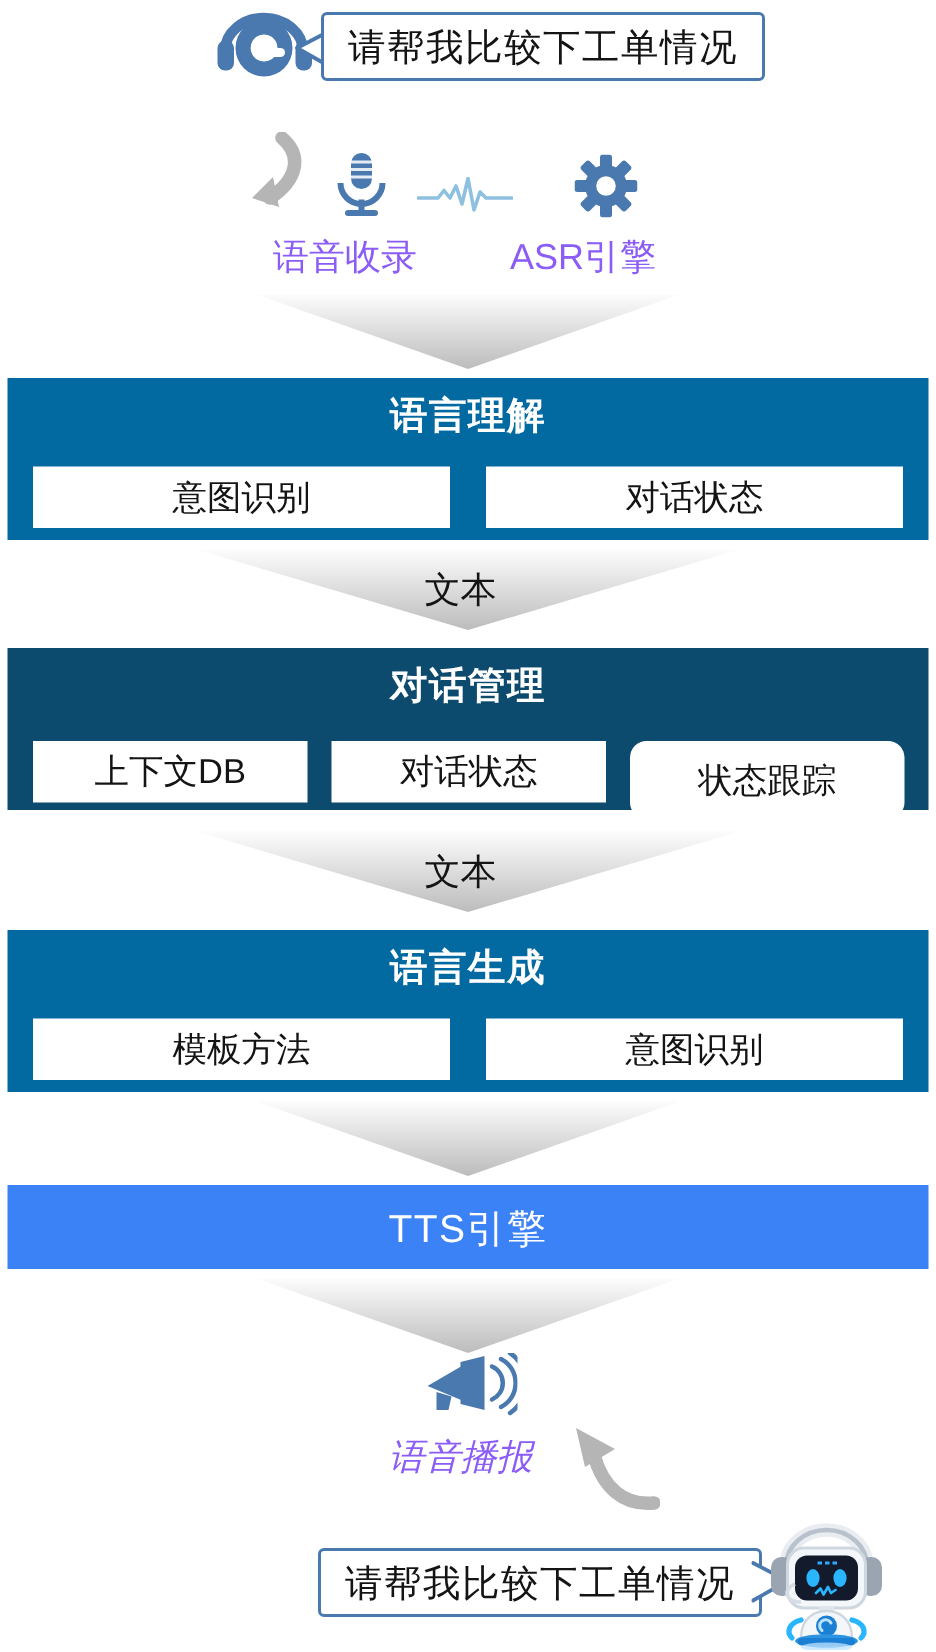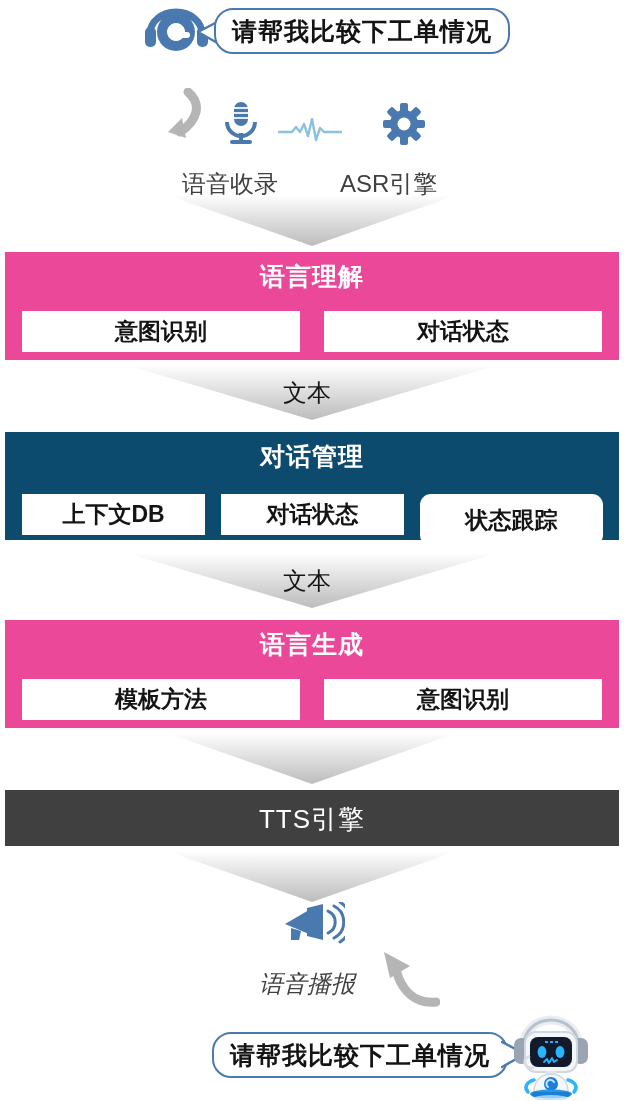--- a/index.html
+++ b/index.html
@@ -7,66 +7,64 @@
     width:624px;height:1101px;position:relative;overflow:hidden;
     font-family:"Liberation Sans","DejaVu Sans",sans-serif;
     color:#1a1a1a;
   }
   .abs{position:absolute;}
 
   
   .bubble{
     position:absolute;
     border:2.5px solid #4a79b0;
-    border-radius:19px;
+    border-radius:4px;
     background:#ffffff;
     display:flex;align-items:center;justify-content:center;
     box-sizing:border-box;
-    font-weight:bold;
   }
   .bubble span{
     font-size:25px;
     letter-spacing:1px;
     color:#141414;
     white-space:nowrap;
   }
   .bubble-top{ left:214px; top:8px; width:296px; height:46px; }
   .bubble-bottom{ left:212px; top:1032px; width:296px; height:46px; }
 
   
   .tail{position:absolute;}
 
   
   .headset{ left:139px; top:6px; width:78px; height:52px; }
 
   
   .asr-row-label{
-    position:absolute;font-size:24px;color:#404040;white-space:nowrap;margin-top:13px;
+    position:absolute;font-size:24px;color:#8b5cf6;white-space:nowrap;
   }
   .lbl-voice{ left:182px; top:155px; }
   .lbl-asr{ left:340px; top:155px; }
   .lbl-play{ left:259px; top:955px; font-size:24px;font-style:italic;}
 
   
   .stage{
     position:absolute;left:5px;width:614px;box-sizing:border-box;
   }
   .stage-title{
     width:100%;text-align:center;color:#ffffff;
     font-weight:bold;font-size:25px;letter-spacing:1px;
   }
   .stage-sub{
     position:absolute;display:flex;align-items:center;justify-content:center;
     background:#ffffff;color:#141414;font-size:23px;white-space:nowrap;
     box-sizing:border-box;
-    font-weight:bold;
-  }
-  .teal{ background:#ec4899; }
+  }
+  .teal{ background:#0369a1; }
   .blue{ background:#0c4a6e; }
-  .darkblue{ background:#404040; }
+  .darkblue{ background:#3b82f6; }
 
   
   #stage-nlu{ top:252px; height:108px; }
   #stage-nlu .stage-title{ padding-top:8px; }
   
   #stage-dm{ top:432px; height:108px; }
   #stage-dm .stage-title{ padding-top:8px; }
   
   #stage-nlg{ top:620px; height:108px; }
   #stage-nlg .stage-title{ padding-top:8px; }

